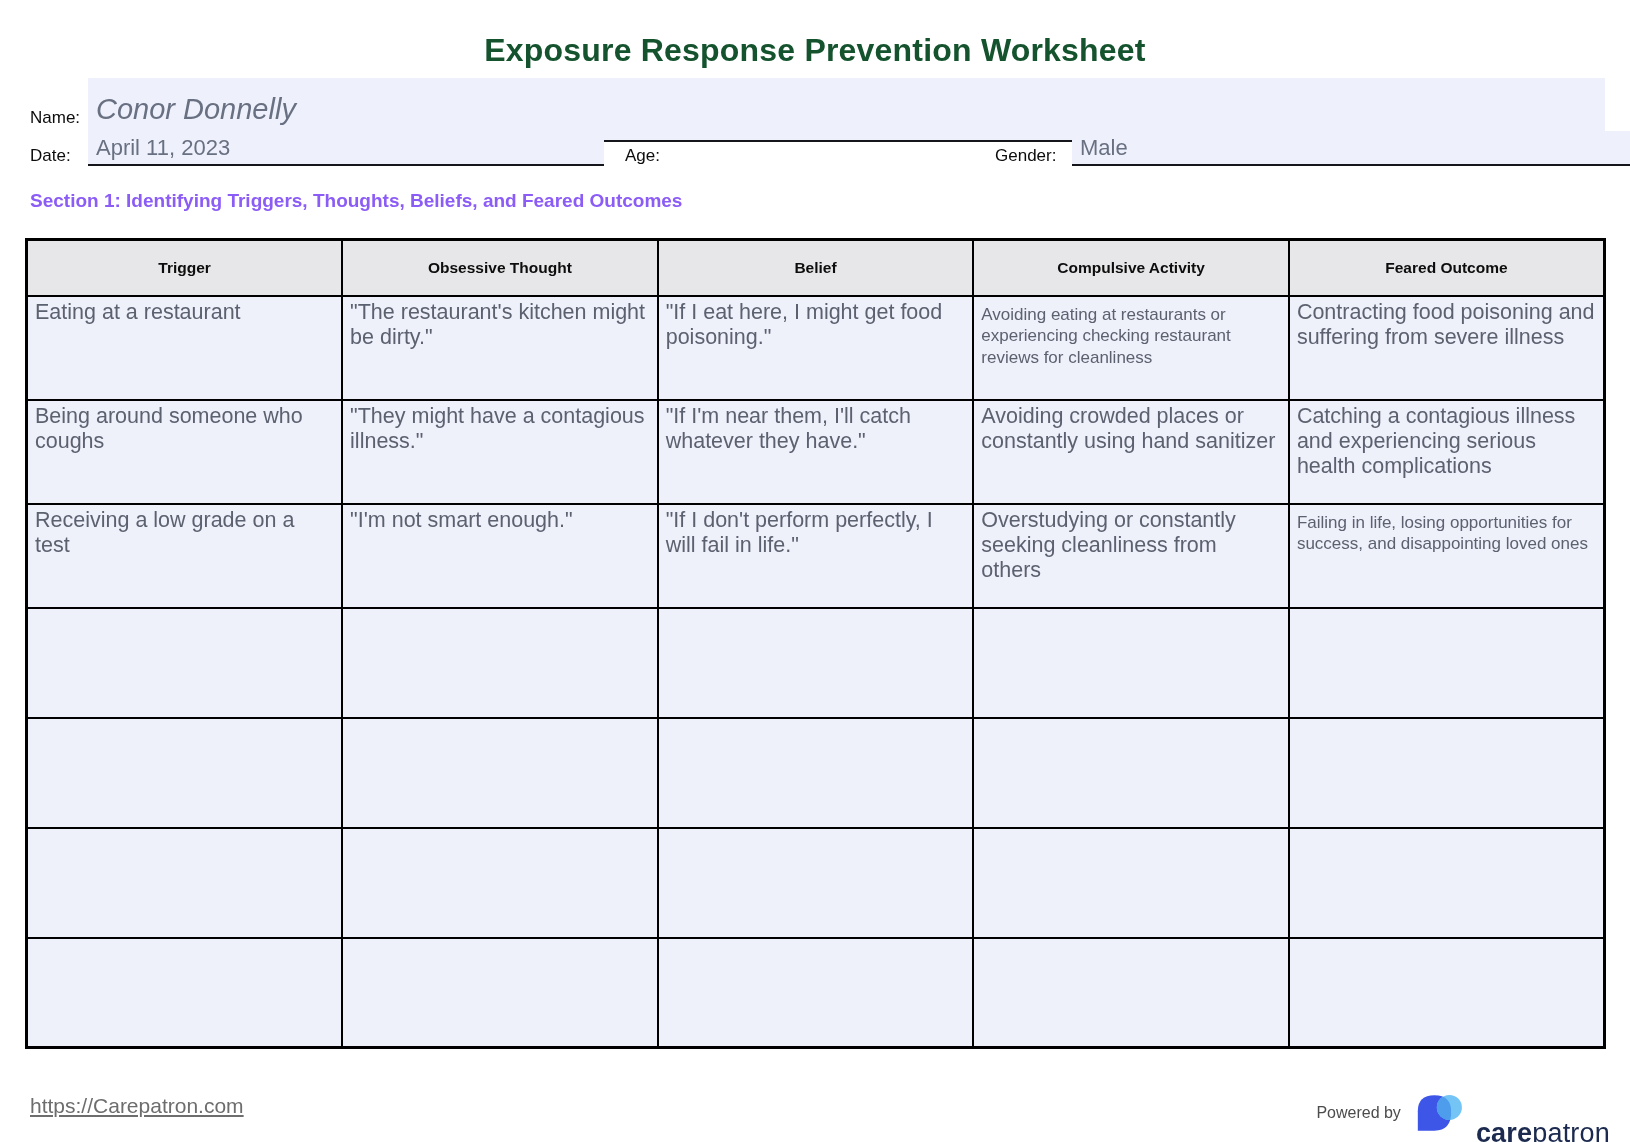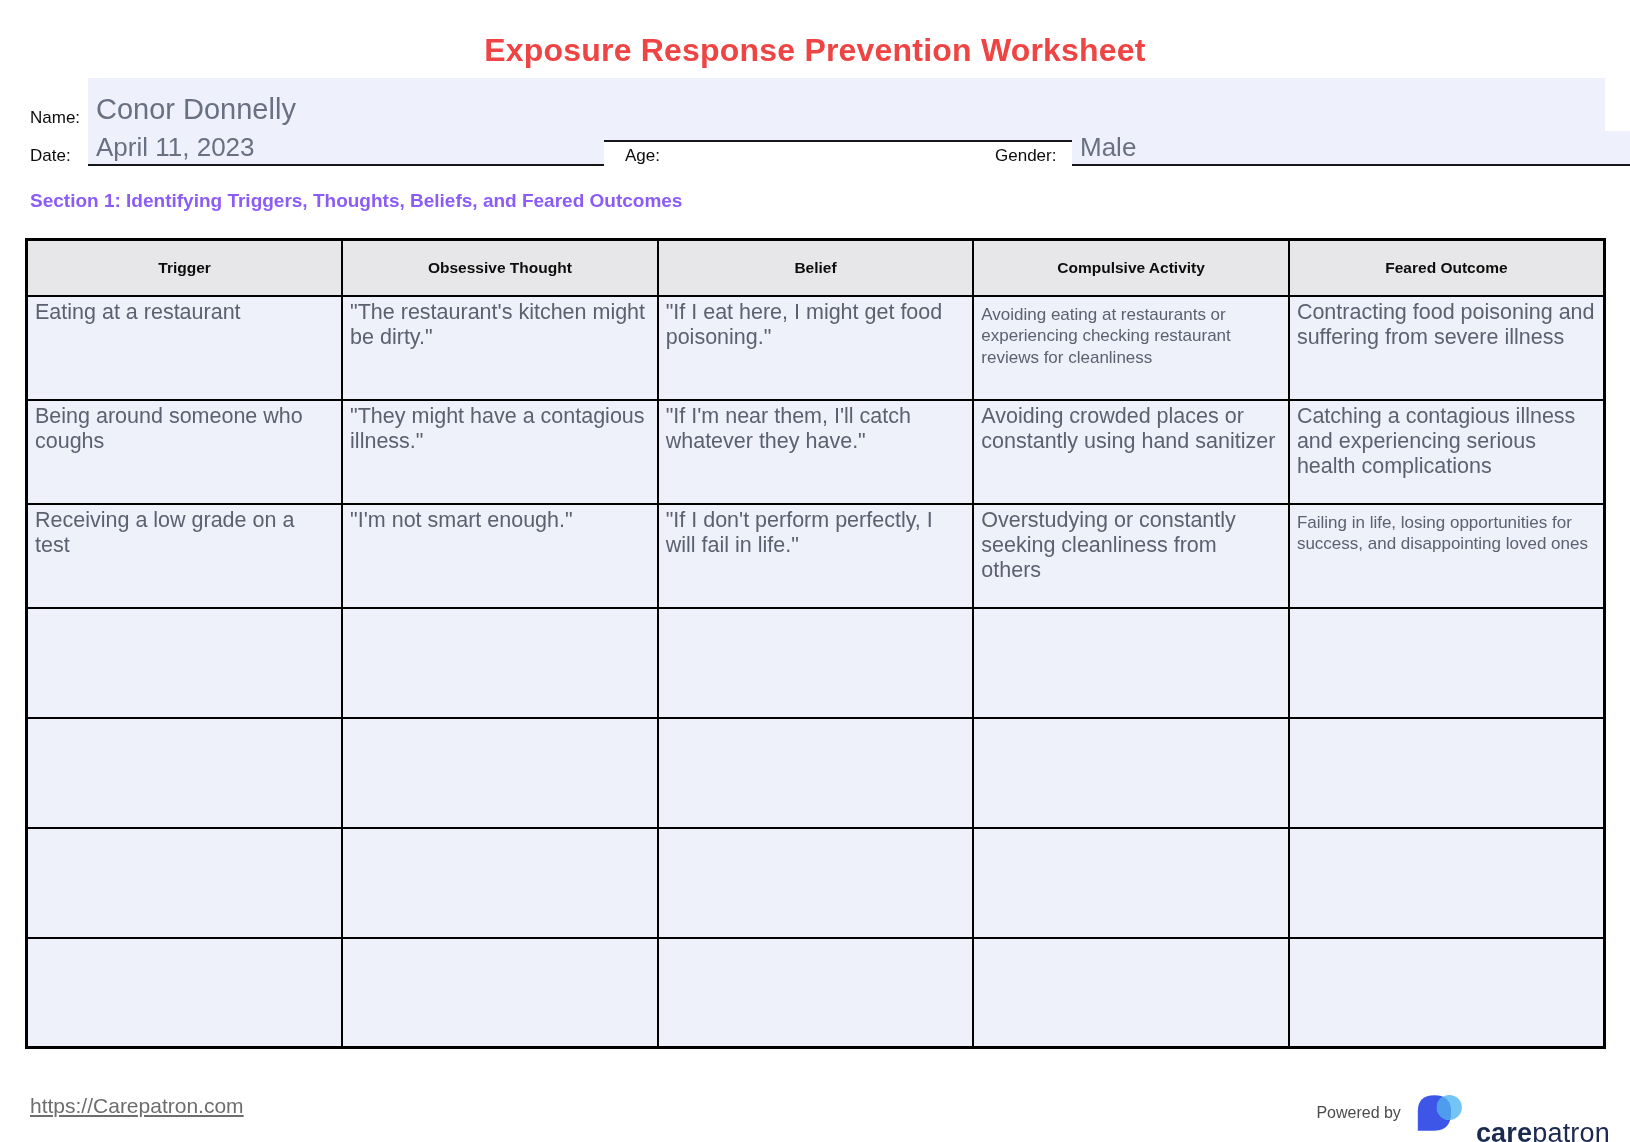--- a/index.html
+++ b/index.html
@@ -7,38 +7,38 @@
   body {
     width: 1630px; height: 1142px;
     font-family: "Liberation Sans", sans-serif;
     position: relative;
   }
   .page { position: relative; width: 1630px; height: 1142px; background: #fff; overflow: hidden; }
 
   .title {
     position: absolute; top: 32px; left: 0; width: 100%;
     text-align: center; font-size: 32px; font-weight: bold;
-    color: #ef4444; letter-spacing: 0.2px;
+    color: #14532d; letter-spacing: 0.2px;
   }
 
   .label {
     position: absolute; font-size: 17px; color: #0c0c0c;
   }
   .field {
     position: absolute; background: #eef1fb;
     border-bottom: 2px solid #15151c;
     display: flex; align-items: center;
   }
   .field .val { color: #687082; padding: 0 8px; white-space: nowrap; overflow: hidden; }
-  #name-field   { left: 88px;  top: 78px;  width: 1517px; height: 64px; }
+  #name-field   { left: 88px;  top: 78px;  width: 1517px; height: 64px; font-style: italic; }
   #name-field .val { font-size: 29px; }
   #date-field   { left: 88px;  top: 131px; width: 516px;  height: 35px; }
   #age-field    { left: 666px; top: 131px; width: 304px;  height: 35px; }
   #gender-field { left: 1072px;top: 131px; width: 641px;  height: 35px; }
-  #date-field .val, #age-field .val, #gender-field .val { font-size: 26px; }
+  #date-field .val, #age-field .val, #gender-field .val { font-size: 22px; }
   #name-label   { left: 30px; top: 108px; }
   #date-label   { left: 30px; top: 146px; }
   #age-label    { left: 625px; top: 146px; }
   #gender-label { left: 995px; top: 146px; }
 
   .section-heading {
     position: absolute; left: 30px; top: 190px;
     font-size: 19px; font-weight: bold; color: #8b5cf6; text-align: center;
   }
 

